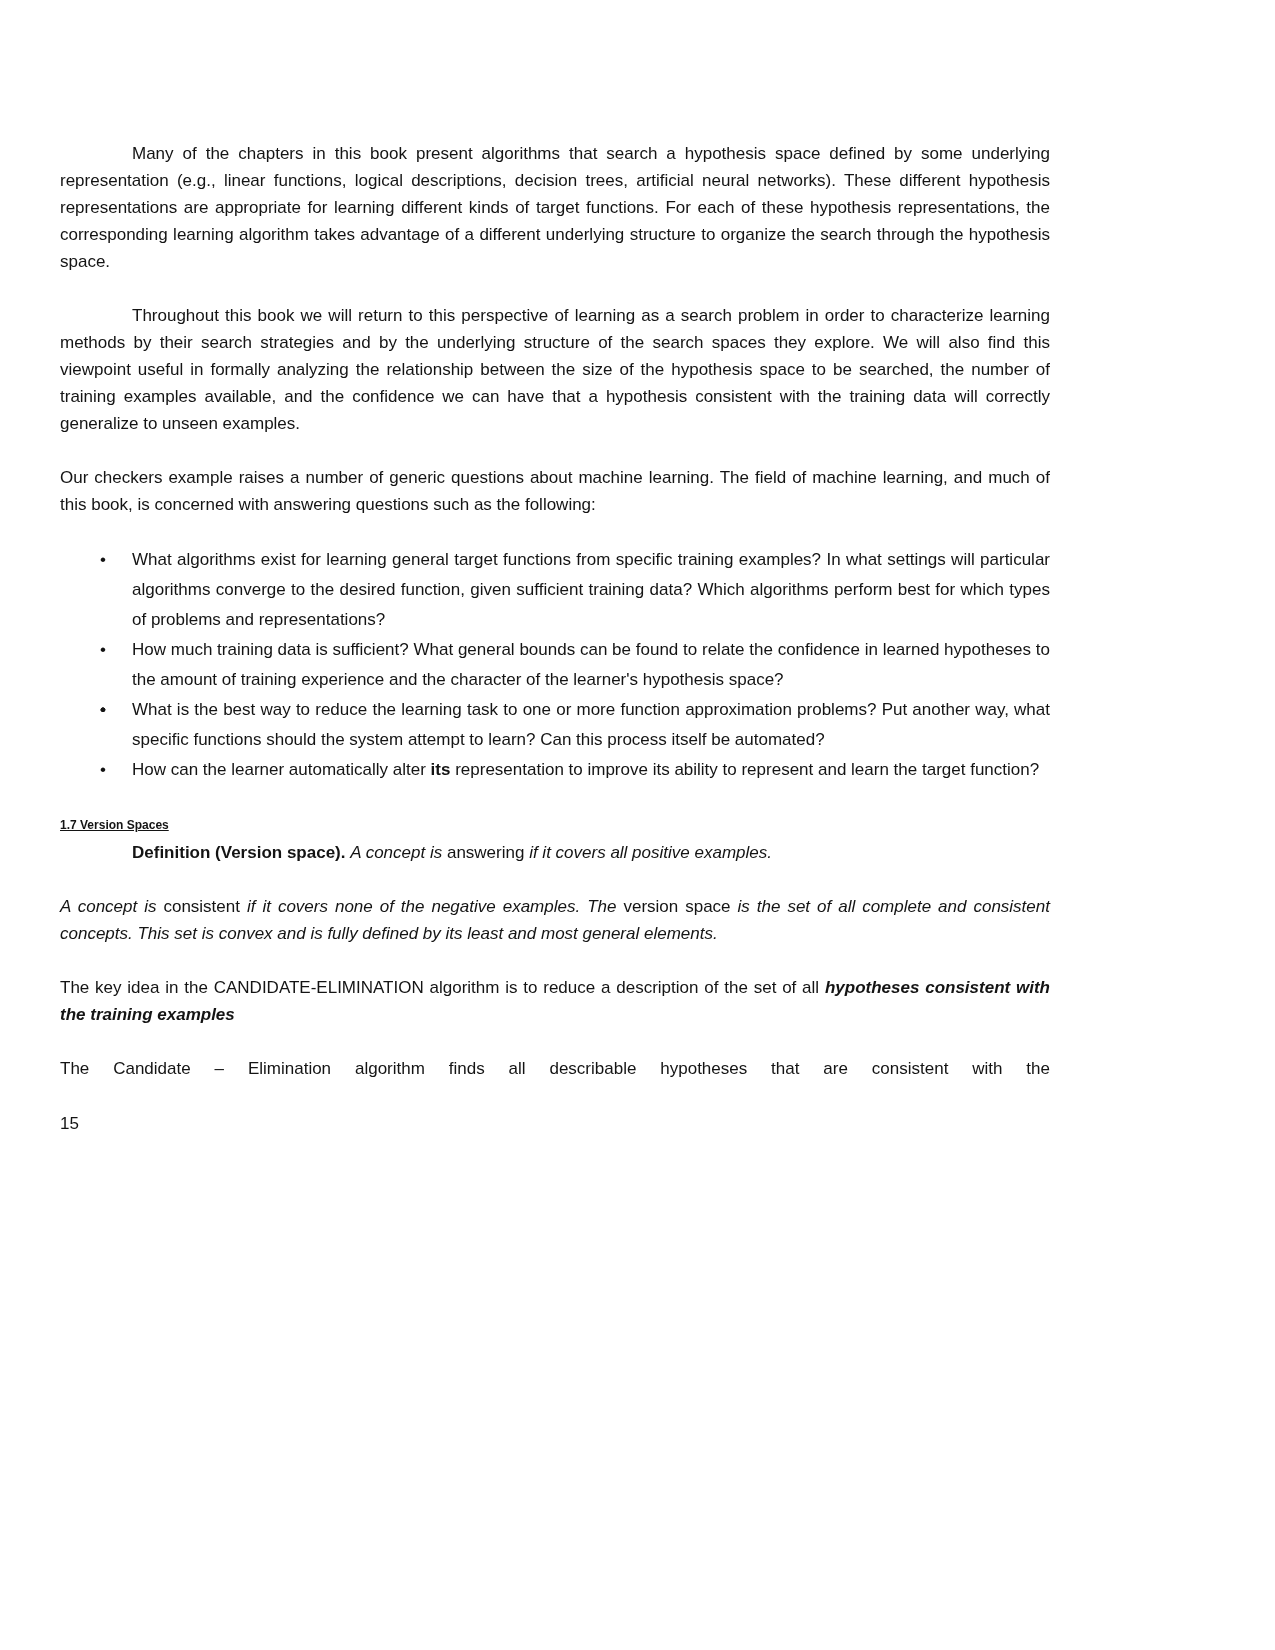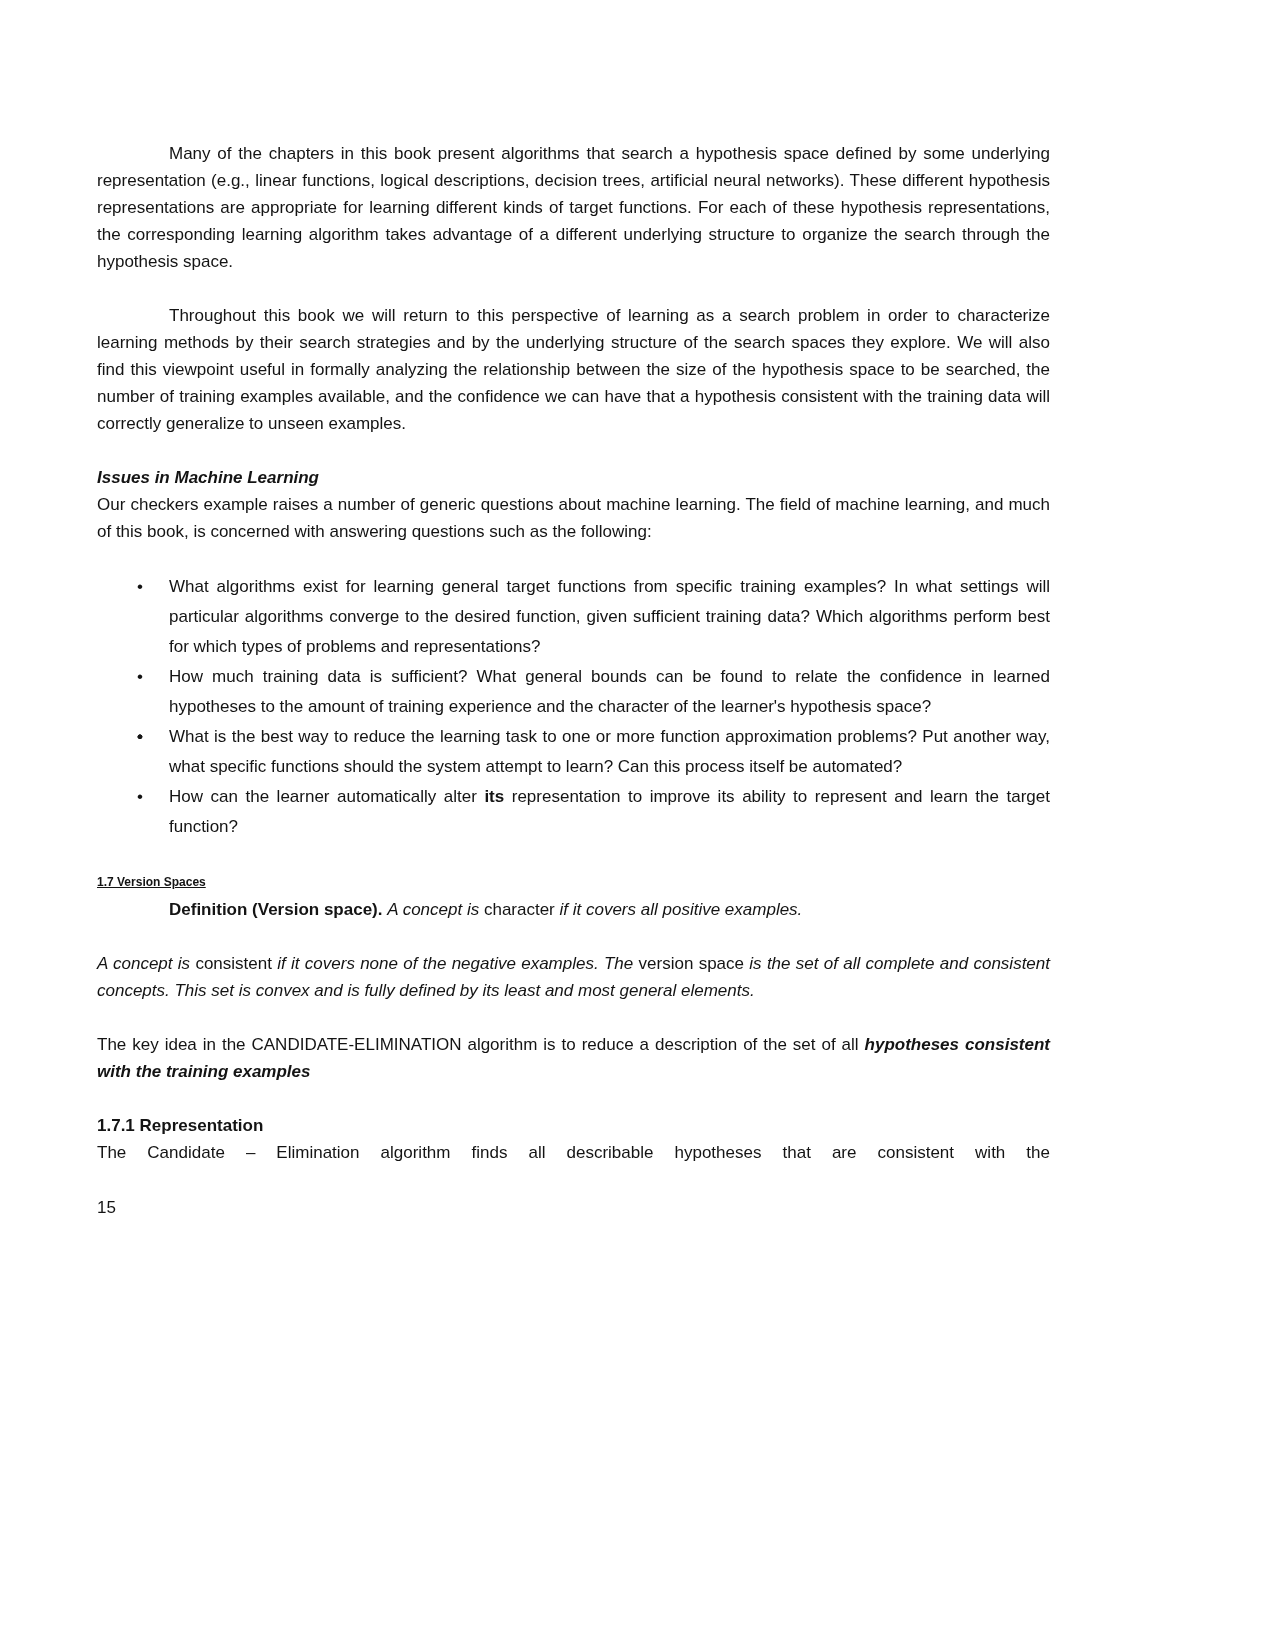--- a/index.html
+++ b/index.html
@@ -7,21 +7,21 @@
     padding: 0;
     background: #ffffff;
   }
   .page {
     position: relative;
     width: 1275px;
     height: 1650px;
     margin: 0 auto;
     background: #ffffff;
     box-sizing: border-box;
-    padding: 140px 225px 0 97px;
+    padding: 140px 225px 0 60px;
     font-family: "Liberation Sans", "DejaVu Sans", sans-serif;
     font-size: 17px;
     line-height: 27px;
     color: #141414;
   }
   p.body {
     margin: 0 0 27px 0;
     text-align: justify;
   }
   p.indent {
@@ -83,21 +83,20 @@
 </style>
 </head>
 <body>
 
 <div class="page">
 
   <p class="body indent">Many of the chapters in this book present algorithms that search a hypothesis space defined by some underlying representation (e.g., linear functions, logical descriptions, decision trees, artificial neural networks). These different hypothesis representations are appropriate for learning different kinds of target functions. For each of these hypothesis representations, the corresponding learning algorithm takes advantage of a different underlying structure to organize the search through the hypothesis space.</p>
 
   <p class="body indent">Throughout this book we will return to this perspective of learning as a search problem in order to characterize learning methods by their search strategies and by the underlying structure of the search spaces they explore. We will also find this viewpoint useful in formally analyzing the relationship between the size of the hypothesis space to be searched, the number of training examples available, and the confidence we can have that a hypothesis consistent with the training data will correctly generalize to unseen examples.</p>
 
-  <h3 class="heading-bi">Issues in Machine Learning</h3>
 
   <p class="body tight">Our checkers example raises a number of generic questions about machine learning. The field of machine learning, and much of this book, is concerned with answering questions such as the following:</p>
 
   <ul class="bullets">
     <li class="bullet-item">
       <span class="dot">•</span>
       <span class="bullet-text"><span class="run-normal">What algorithms exist for learning general target functions from specific training examples? In what settings will particular algorithms converge to the desired function, given sufficient training data? Which algorithms perform best for which types of problems and representations?</span></span>
     </li>
     <li class="bullet-item">
       <span class="dot">•</span>
@@ -114,25 +113,24 @@
       <span class="bullet-text"><span class="run-normal">What is the best way to reduce the learning task to one or more function approximation problems? Put another way, what specific functions should the system attempt to learn? Can this process itself be automated?</span></span>
     </li>
     <li class="bullet-item">
       <span class="dot">•</span>
       <span class="bullet-text"><span class="run-normal">How can the learner automatically alter </span><span class="run-bold">its</span><span class="run-normal"> representation to improve its ability to represent and learn the target function?</span></span>
     </li>
   </ul>
 
   <h3 class="heading-underline">1.7 Version Spaces</h3>
 
-  <p class="body indent"><span class="run-bold">Definition (Version space). </span><span class="run-italic">A concept is </span><span class="run-normal">character </span><span class="run-italic">if it covers all positive examples.</span></p>
+  <p class="body indent"><span class="run-bold">Definition (Version space). </span><span class="run-italic">A concept is </span><span class="run-normal">answering </span><span class="run-italic">if it covers all positive examples.</span></p>
 
   <p class="body"><span class="run-italic">A concept is </span><span class="run-normal">consistent </span><span class="run-italic">if it covers none of the negative examples. The </span><span class="run-normal">version space </span><span class="run-italic">is the set of all complete and consistent concepts. This set is convex and is fully defined by its least and most general elements.</span></p>
 
   <p class="body"><span class="run-normal">The key idea in the CANDIDATE-ELIMINATION algorithm is to reduce a description of the set of all </span><span class="run-bolditalic">hypotheses consistent with the training examples</span></p>
 
-  <h3 class="heading-bold">1.7.1 Representation</h3>
 
   <p class="body tight justify-last">The Candidate – Elimination  algorithm finds all describable hypotheses that are consistent with the</p>
 
   <div class="page-number">15</div>
 
 </div>
 
 </body></html>

